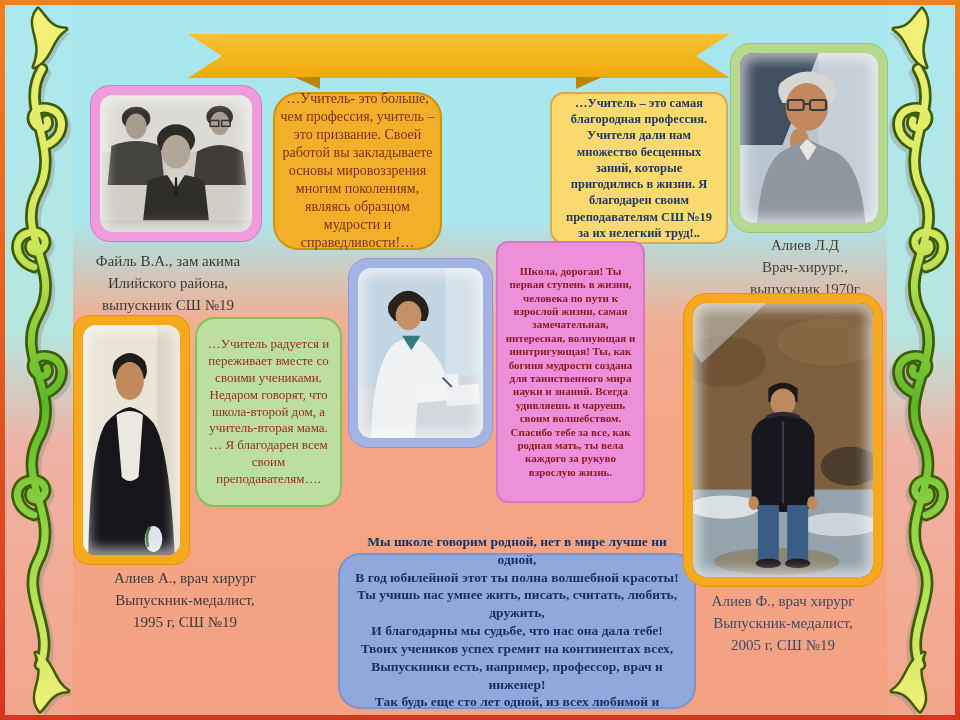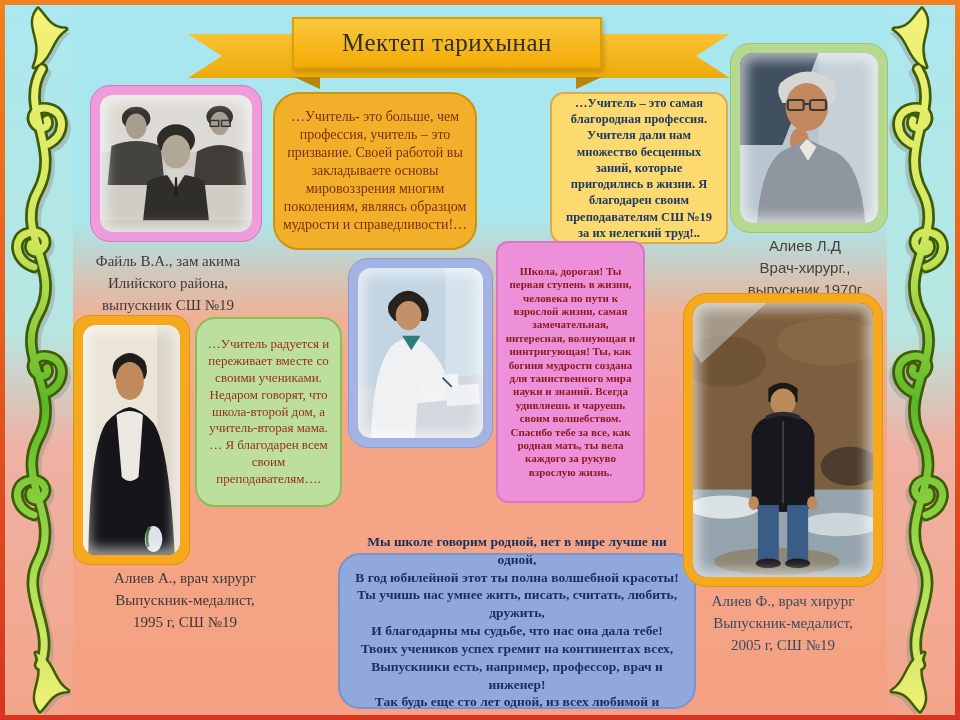--- a/index.html
+++ b/index.html
@@ -51,21 +51,21 @@
   .quote{position:absolute;box-sizing:border-box;z-index:2;
     display:flex;align-items:center;justify-content:center;text-align:center;}
   .q-orange{background:#f2b02a;border:2px solid #cf9208;border-radius:26px;color:#7a2f06;}
   .q-yellow{background:#fcda70;border:2px solid #e0a84a;border-radius:14px;color:#1e3a64;}
   .q-green{background:#bcdf9d;border:2px solid #87bf55;border-radius:20px;color:#963018;}
   .q-pink{background:#ec90d9;border:2px solid #d977c4;border-radius:12px;color:#8b1a1a;font-weight:600;}
   .q-blue{background:#90a8dc;border:2px solid #7a93c8;border-radius:22px;color:#16305e;font-weight:600;}
 
   .caption{position:absolute;text-align:center;white-space:pre-line;z-index:2;
     font-size:15px;line-height:1.45;color:#3b3b3b;}
-  .cap-sans{font-family:Liberation Sans, sans-serif;color:#4b4138;}
+  .cap-sans{font-family:Liberation Serif, serif;color:#4b4138;}
   .cap-navy{color:#2e4668;}
   .cap-slate{color:#3d4a63;}
   .pre{white-space:pre-line;}
 </style>
 </head>
 <body>
 
 <div class="stage">
 
   <div class="side-col left"></div>
@@ -108,23 +108,20 @@
       <use href="#oflames" transform="translate(5,4)" fill="#8e8e8a" opacity="0.4"></use>
       <use href="#olines" stroke="#3e5c06" stroke-width="12.5" fill="none"></use>
       <use href="#oflames" fill="#3e5c06" stroke="#3e5c06" stroke-width="5"></use>
       <use href="#olines" stroke="url(#og)" stroke-width="7" fill="none"></use>
       <use href="#oflames" fill="url(#og)"></use>
     </svg></div>
 
   <div class="ribbon-strip"></div>
   <div class="ribbon-fold fold-l"></div>
   <div class="ribbon-fold fold-r"></div>
-  <div class="ribbon-box">
-    <span class="t">Мектеп тарихынан</span>
-  </div>
 
   <div class="pcard f-pink" style="left:85px;top:80px;width:172px;height:157px;">
     <div class="photo">
       <svg viewBox="0 0 160 140" preserveAspectRatio="none">
         <rect width="160" height="140" fill="#cfcdc6"></rect>
         <rect width="160" height="58" fill="#dcdad4"></rect>
         <ellipse cx="38" cy="24" rx="15" ry="12" fill="#35322e"></ellipse>
         <ellipse cx="38" cy="32" rx="11" ry="13" fill="#a89e90"></ellipse>
         <path d="M12,52 Q38,42 64,52 L68,92 L8,92 Z" fill="#454340"></path>
         <ellipse cx="126" cy="22" rx="14" ry="11" fill="#3a3733"></ellipse>
@@ -138,21 +135,21 @@
         <path d="M71,82 L80,96 L89,82 L89,76 L71,76 Z" fill="#d6d3ca"></path>
         <path d="M79,84 L81,84 L82,104 L78,104 Z" fill="#23211f"></path>
         <rect y="128" width="160" height="12" fill="#c4c1b8"></rect>
       </svg>
     </div>
   </div>
   <div class="caption" style="left:43px;top:246px;width:240px;">Файль В.А., зам акима
 Илийского района,
 выпускник СШ №19</div>
 
-  <div class="quote q-orange" style="left:268px;top:87px;width:204px;height:158px;padding:8px 2px;font-size:14px;line-height:1.28;">…Учитель- это больше, чем профессия, учитель – это призвание. Своей работой вы закладываете основы мировоззрения многим поколениям, являясь образцом мудрости и справедливости!…</div>
+  <div class="quote q-orange" style="left:268px;top:87px;width:169px;height:158px;padding:8px 2px;font-size:14px;line-height:1.28;">…Учитель- это больше, чем профессия, учитель – это призвание. Своей работой вы закладываете основы мировоззрения многим поколениям, являясь образцом мудрости и справедливости!…</div>
 
   <div class="quote q-yellow" style="left:545px;top:87px;width:178px;height:152px;padding:6px 8px;font-size:12.5px;line-height:1.3;font-weight:bold;">…Учитель – это самая благородная профессия. Учителя дали нам множество бесценных заний, которые пригодились в жизни. Я благодарен своим преподавателям СШ №19 за их нелегкий труд!..</div>
 
   <div class="pcard f-green" style="left:725px;top:38px;width:158px;height:190px;">
     <div class="photo">
       <svg viewBox="0 0 130 170" preserveAspectRatio="none">
         <rect width="130" height="170" fill="#b9c6d0"></rect>
         <path d="M0,0 H74 L40,92 H0 Z" fill="#2c3b4e" opacity="0.85"></path>
         <rect x="74" width="56" height="170" fill="#c6d0d8"></rect>
         <path d="M38,30 Q62,8 88,28 Q93,40 88,50 L40,50 Q33,38 38,30 Z" fill="#d6d6d4"></path>

